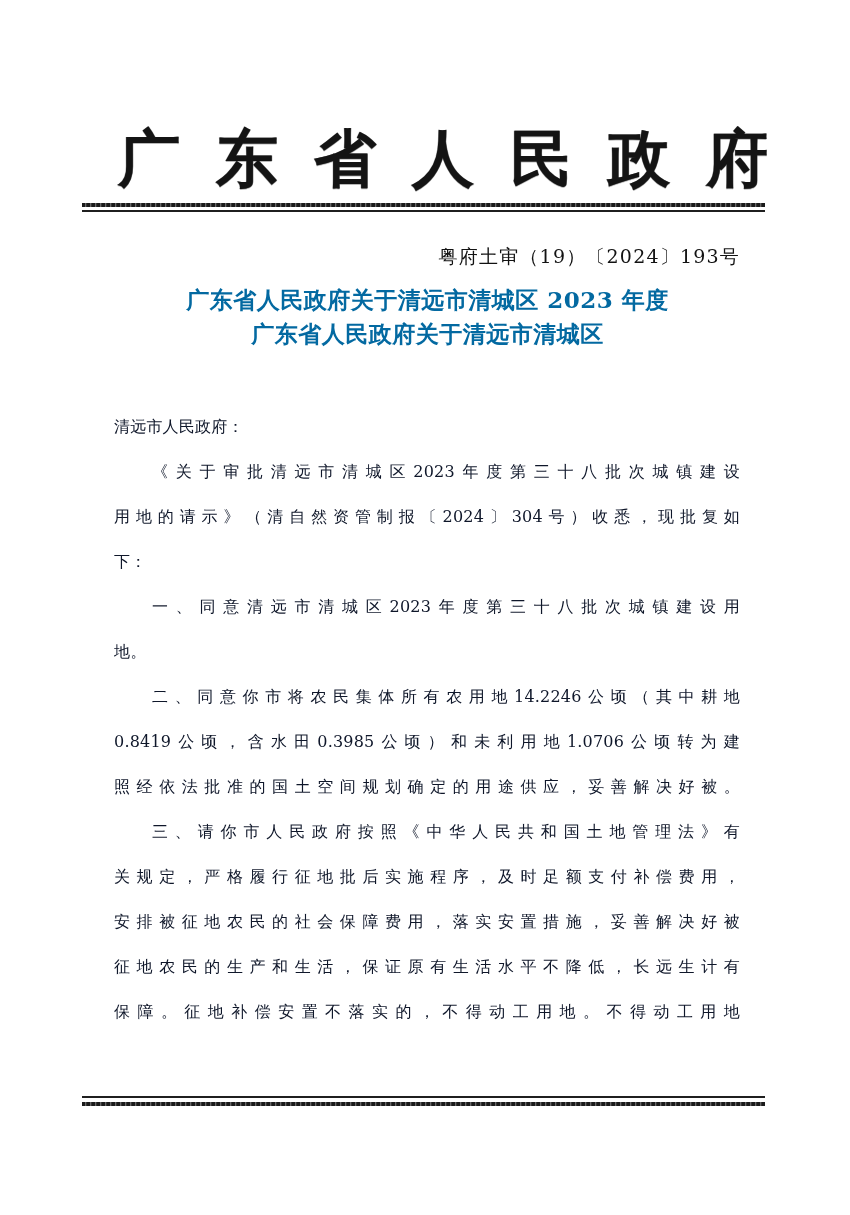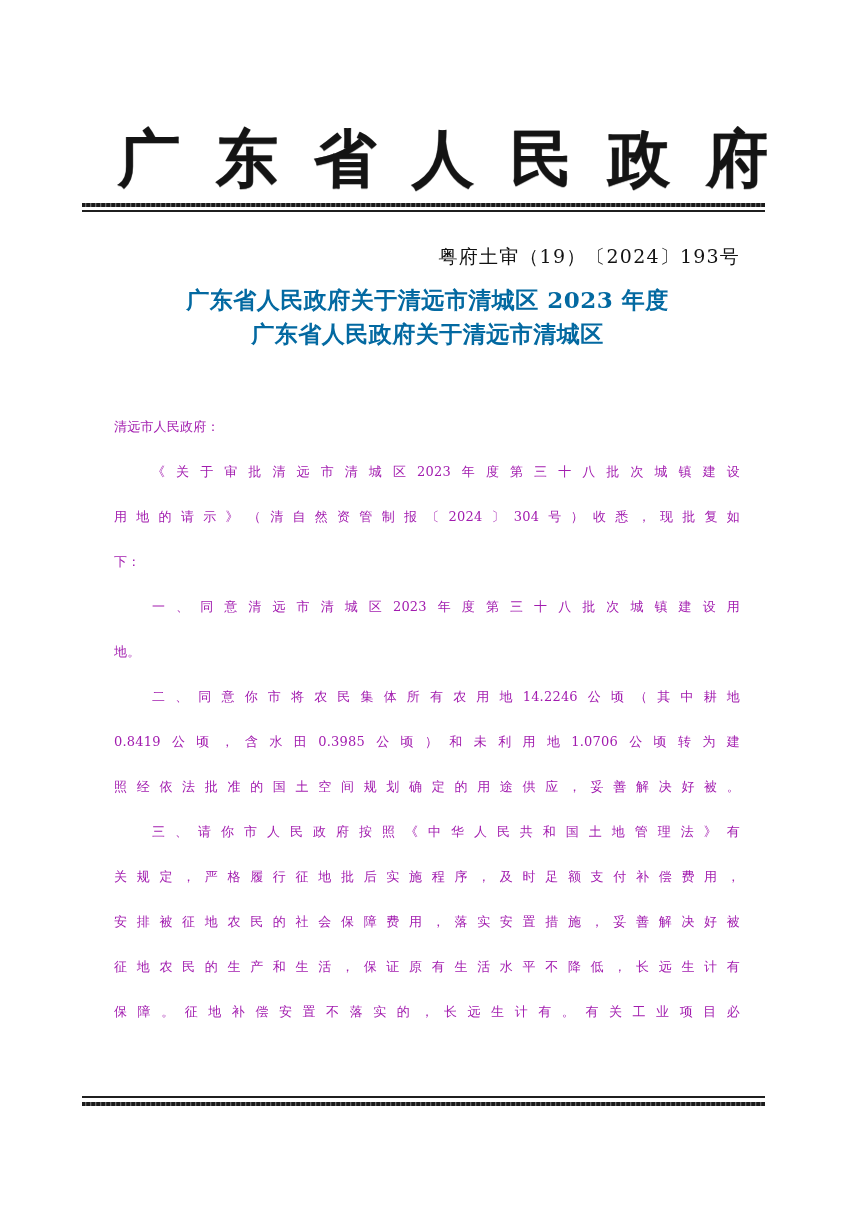--- a/index.html
+++ b/index.html
@@ -100,24 +100,24 @@
   .doc-title .tline { display: block; white-space: nowrap; }
 
   
   .body-block {
     position: absolute;
     left: 114px;
     top: 404px;
     width: 626px;
   }
   .body-line {
-    font-size: 13px;
+    font-size: 16px;
     line-height: 45px;
     height: 45px;
-    color: #a21caf;
+    color: #0f172a;
     letter-spacing: 0.2px;
     white-space: nowrap;
   }
   .body-line.indent { text-indent: 38px; }
   .body-line.justify {
     white-space: normal;
     text-align: justify;
     text-align-last: justify;
   }
 
@@ -169,21 +169,21 @@
     <div class="body-line">地。</div>
 
     <div class="body-line indent justify">二、同意你市将农民集体所有农用地14.2246公顷（其中耕地</div>
     <div class="body-line justify">0.8419公顷，含水田0.3985公顷）和未利用地1.0706公顷转为建</div>
     <div class="body-line justify">照经依法批准的国土空间规划确定的用途供应，妥善解决好被。</div>
 
     <div class="body-line indent justify">三、请你市人民政府按照《中华人民共和国土地管理法》有</div>
     <div class="body-line justify">关规定，严格履行征地批后实施程序，及时足额支付补偿费用，</div>
     <div class="body-line justify">安排被征地农民的社会保障费用，落实安置措施，妥善解决好被</div>
     <div class="body-line justify">征地农民的生产和生活，保证原有生活水平不降低，长远生计有</div>
-    <div class="body-line justify">保障。征地补偿安置不落实的，长远生计有。有关工业项目必</div>
+    <div class="body-line justify">保障。征地补偿安置不落实的，不得动工用地。不得动工用地</div>
   </div>
 
   <div class="rule-group-bottom">
     <div class="rule-thin"></div>
     <div class="rule-thick"></div>
   </div>
 
 </div>
 
 </body></html>

